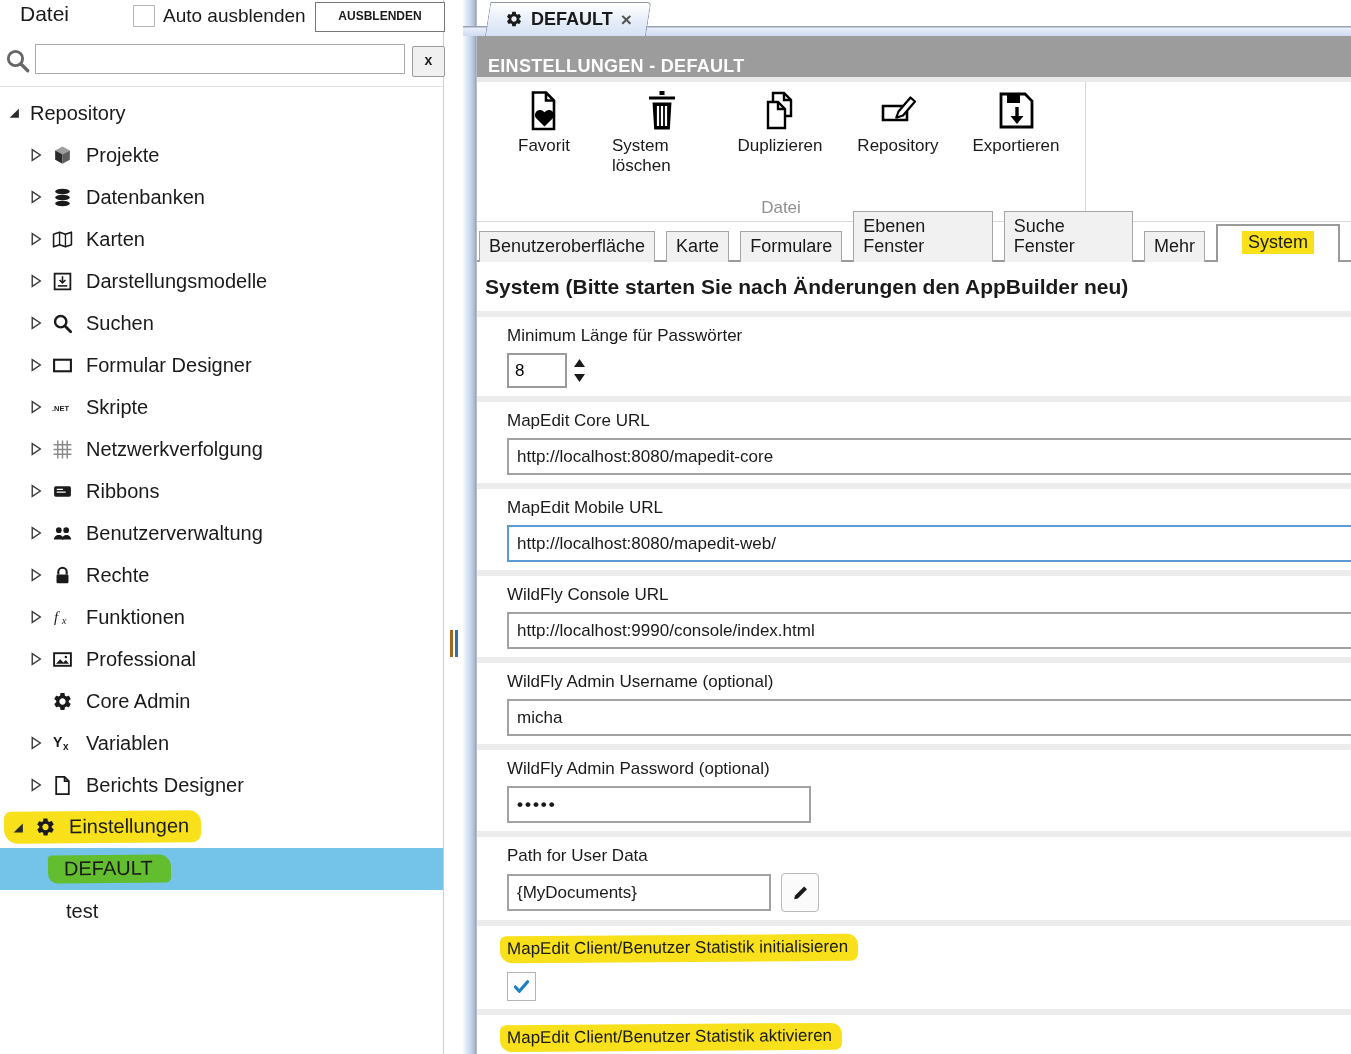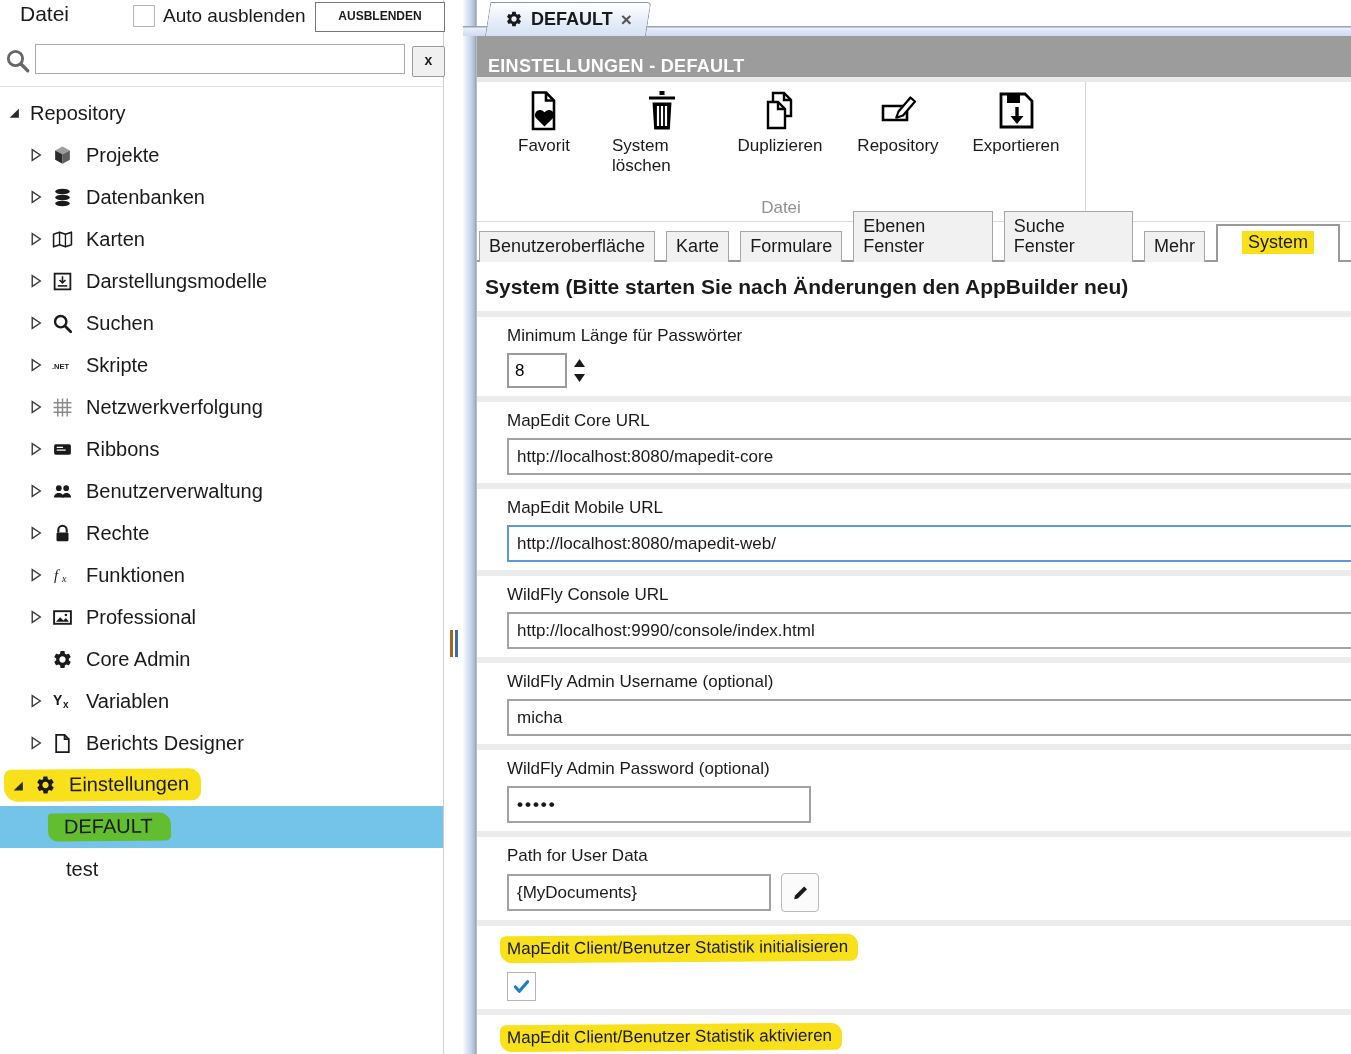--- a/index.html
+++ b/index.html
@@ -198,20 +198,33 @@
         </span>
       <span class="ticon">
           <svg width="21" height="21" viewBox="0 0 20 20">
             <circle cx="8.3" cy="8.3" r="5.4" fill="none" stroke="#1a1a1a" stroke-width="2.3"></circle>
             <line x1="12.6" y1="12.6" x2="17.8" y2="17.8" stroke="#1a1a1a" stroke-width="2.6" stroke-linecap="round"></line>
           </svg>
         </span>
       <span>Suchen</span>
     </div>
 
+    <div class="tree-item ti-l1">
+      <span class="exp">
+          <svg width="14" height="14" viewBox="0 0 13 13">
+            <path d="M3 1.5 L10.5 6.5 L3 11.5 Z" fill="#fff" stroke="#3c3c3c" stroke-width="1.3"></path>
+          </svg>
+        </span>
+      <span class="ticon">
+          <svg width="21" height="21" viewBox="0 0 20 20">
+            <rect x="2" y="4.5" width="16" height="11" fill="none" stroke="#1a1a1a" stroke-width="2"></rect>
+          </svg>
+        </span>
+      <span>Formular Designer</span>
+    </div>
 
     <div class="tree-item ti-l1">
       <span class="exp">
           <svg width="14" height="14" viewBox="0 0 13 13">
             <path d="M3 1.5 L10.5 6.5 L3 11.5 Z" fill="#fff" stroke="#3c3c3c" stroke-width="1.3"></path>
           </svg>
         </span>
       <span class="ticon">
           <svg width="21" height="21" viewBox="0 0 21 21">
             <text x="0" y="14" font-size="7.5" font-weight="bold" font-family="Liberation Sans,sans-serif" fill="#1a1a1a">.NET</text>

